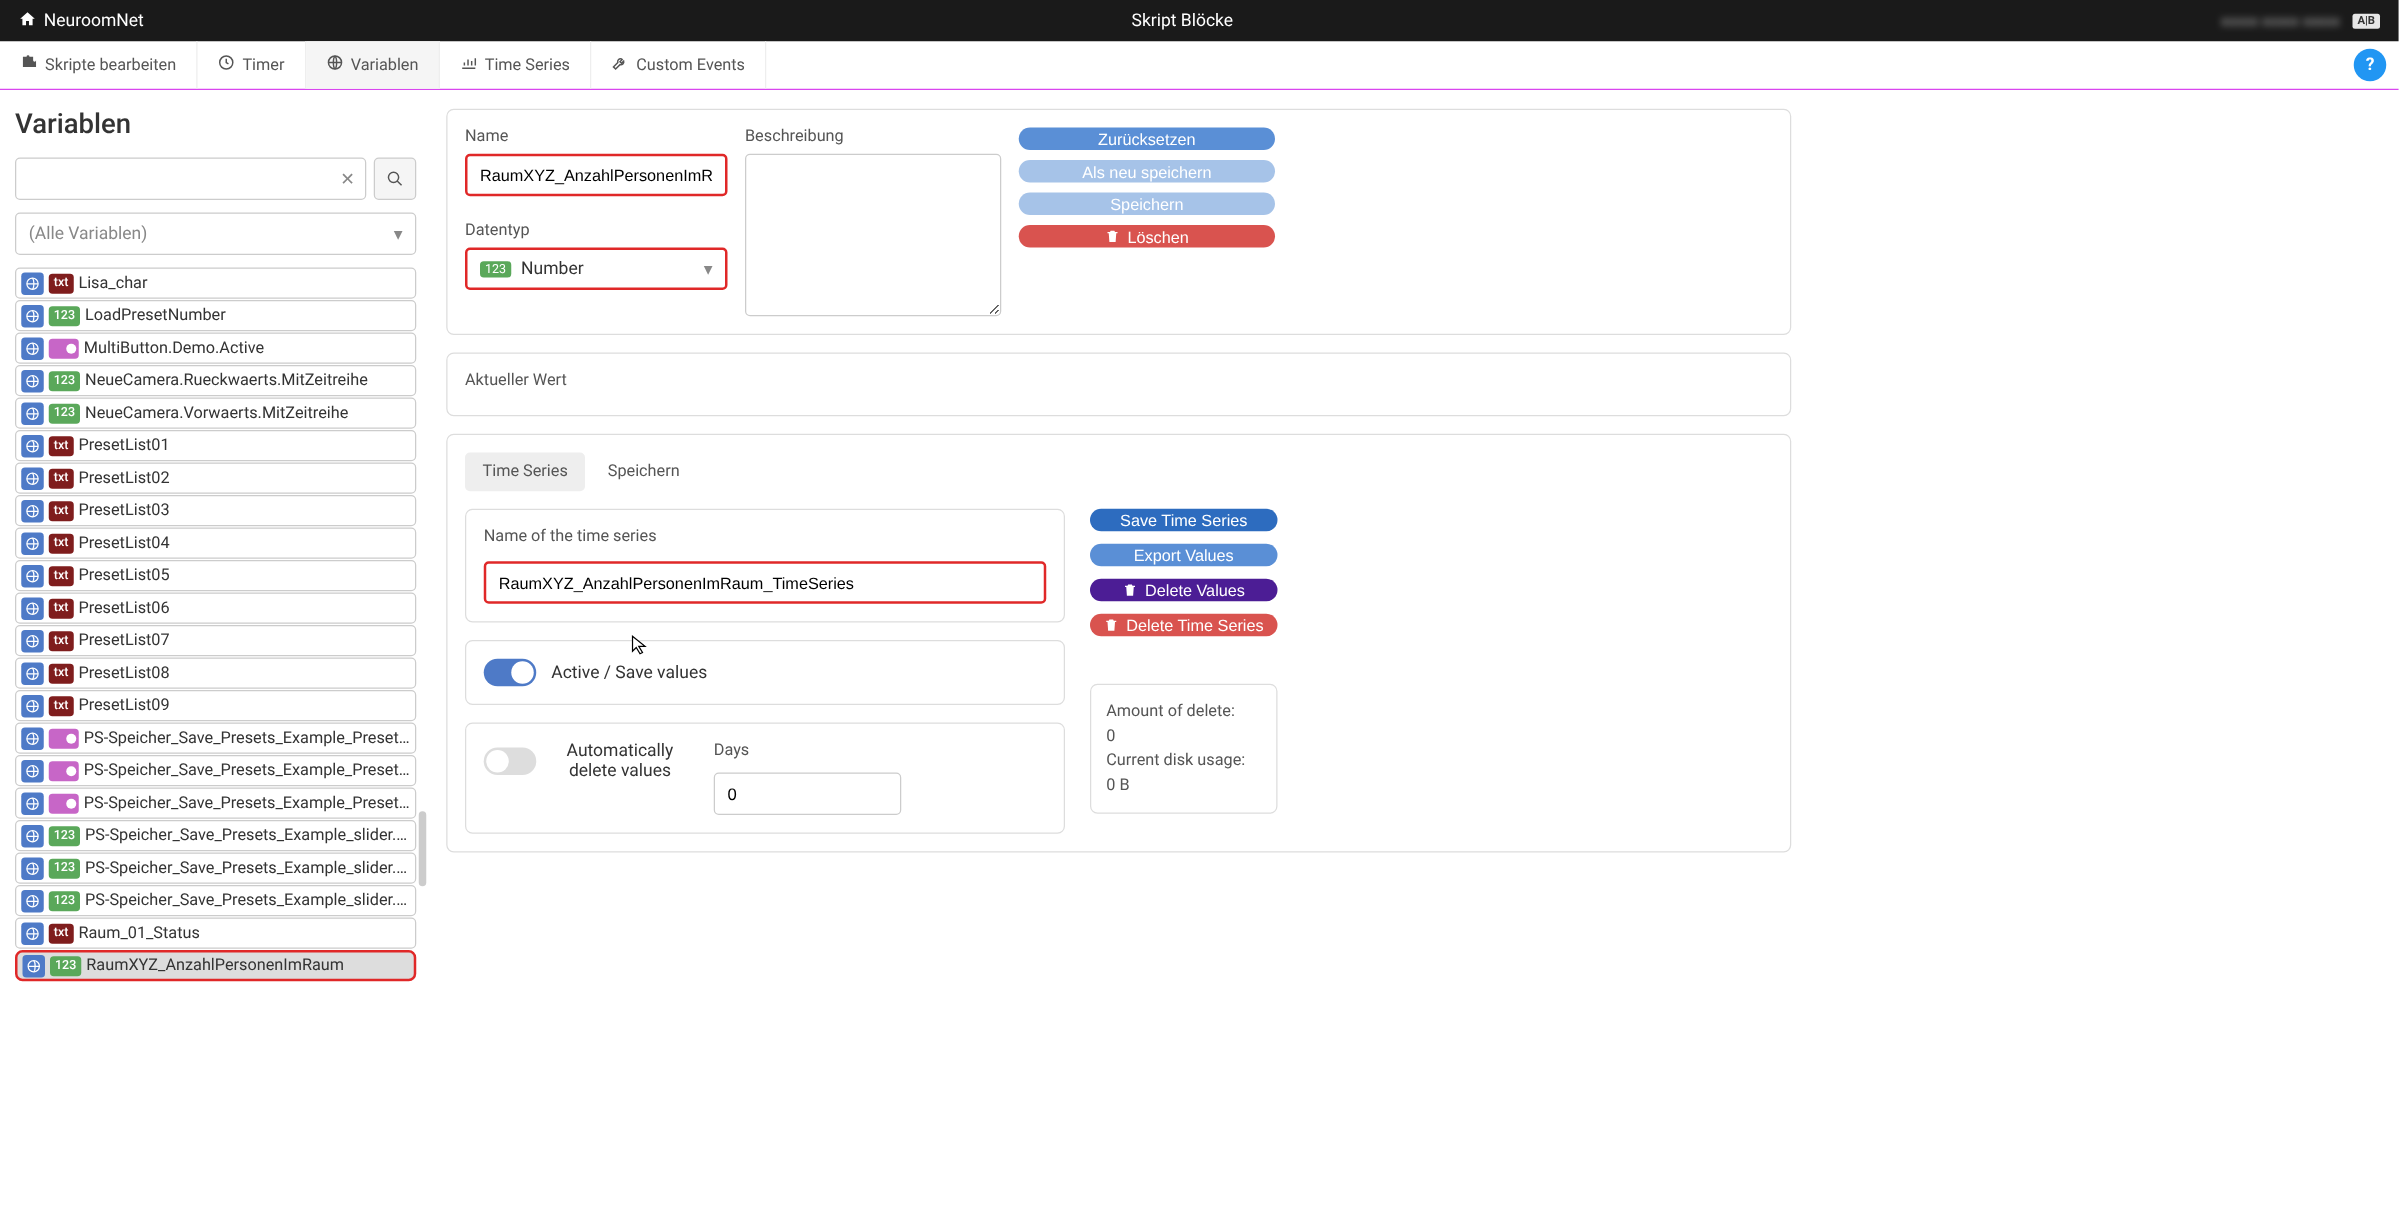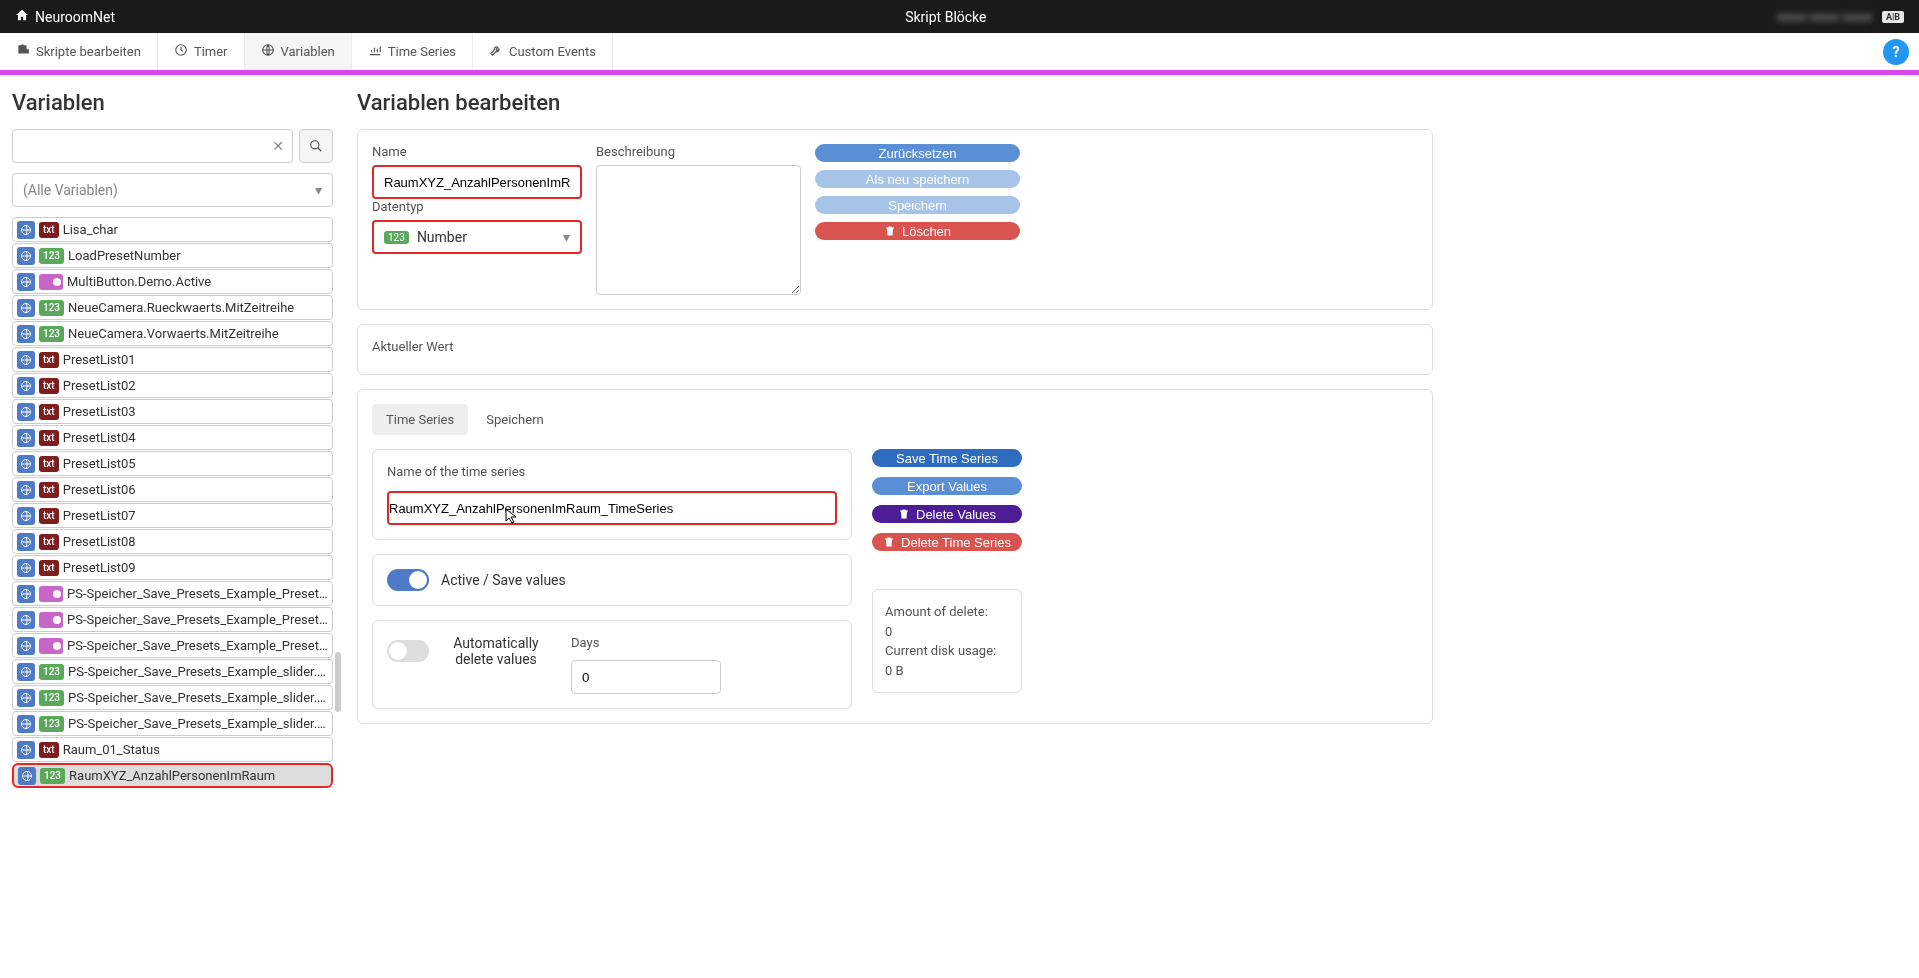--- a/index.html
+++ b/index.html
@@ -5,21 +5,21 @@
 * { box-sizing: border-box; margin: 0; padding: 0; }
 body { font-family: -apple-system, BlinkMacSystemFont, "Segoe UI", Roboto, Arial, sans-serif; font-size: 14px; color: #333; background: #fff; }
 
 .topbar { background: #1a1a1a; color: #fff; height: 33px; display: flex; align-items: center; padding: 0 15px; }
 .topbar .brand { display: flex; align-items: center; gap: 6px; font-size: 14px; }
 .topbar .center { flex: 1; text-align: center; font-size: 14px; }
 .topbar .right { display: flex; align-items: center; gap: 10px; }
 .topbar .blur { filter: blur(3px); opacity: 0.6; font-size: 12px; }
 .topbar .badge { background: #e6e6e6; color: #333; font-size: 9px; padding: 1px 4px; border-radius: 2px; font-weight: bold; }
 
-.tabbar { display: flex; border-bottom: 5px solid #d946ef; align-items: center; }
+.tabbar { display: flex; border-bottom: 1px solid #d946ef; align-items: center; }
 .tabbar .tab { padding: 10px 16px; display: flex; align-items: center; gap: 6px; color: #555; cursor: pointer; font-size: 13px; border-right: 1px solid #eee; }
 .tabbar .tab.active { background: #f5f5f5; }
 .tabbar .spacer { flex: 1; }
 .tabbar .help { width: 26px; height: 26px; border-radius: 50%; background: #2196f3; color: #fff; display: flex; align-items: center; justify-content: center; font-weight: bold; margin-right: 10px; cursor: pointer; }
 
 .main { display: flex; }
 .left-col { width: 345px; padding: 15px 12px 10px 12px; }
 .right-col { flex: 1; padding: 15px 12px; max-width: 1100px; }
 
 h2 { font-size: 22px; font-weight: 500; margin-bottom: 14px; color: #333; }
@@ -69,21 +69,21 @@
 .edit-icon { color: #888; cursor: pointer; }
 
 .inner-tabs { display: flex; gap: 4px; margin-bottom: 14px; }
 .inner-tab { padding: 8px 14px; border-radius: 4px; cursor: pointer; font-size: 13px; color: #555; }
 .inner-tab.active { background: #eee; }
 
 .ts-row { display: flex; gap: 20px; }
 .ts-left { flex: 1; max-width: 480px; display: flex; flex-direction: column; gap: 14px; }
 .ts-right { width: 150px; display: flex; flex-direction: column; gap: 10px; }
 .ts-panel { border: 1px solid #ddd; border-radius: 6px; padding: 14px; }
-.ts-input { width: 100%; height: 34px; border: 1px solid #ccc; border-radius: 4px; padding: 0 0; font-size: 13px; }
+.ts-input { width: 100%; height: 34px; border: 1px solid #ccc; border-radius: 4px; padding: 0 10px; font-size: 13px; }
 .ts-input.hl { border: 2px solid #e02828; }
 
 .toggle-row { display: flex; align-items: center; gap: 12px; text-align: center; }
 .toggle { width: 42px; height: 22px; border-radius: 11px; position: relative; cursor: pointer; }
 .toggle.on { background: #4e7ac7; }
 .toggle.off { background: #ddd; }
 .toggle .knob { width: 18px; height: 18px; background: #fff; border-radius: 50%; position: absolute; top: 2px; }
 .toggle.on .knob { right: 2px; }
 .toggle.off .knob { left: 2px; }
 
@@ -392,28 +392,27 @@
               <path d="M3 12h18M12 3c3 3 3 15 0 18"></path>
             </svg>
           </span>
     <span class="var-type num">123</span>
     <span class="var-name">RaumXYZ_AnzahlPersonenImRaum</span>
         </div>
       </div>
   </div>
 
   <div class="right-col">
-    <h2>Variablen bearbeiten</h2>
 
     <div class="panel">
       <div class="panel-row">
         <div class="field-col" style="width:210px">
           <div class="field-label">Name</div>
           <input class="text-input hl" value="RaumXYZ_AnzahlPersonenImRaum" style="">
-          <div class="field-label" style="margin-top:0">Datentyp</div>
+          <div class="field-label" style="margin-top:20px">Datentyp</div>
           <div class="select-wrap hl">
             <span class="type-badge">123</span>
             <span>Number</span>
             <span class="caret">▾</span>
           </div>
         </div>
         <div class="field-col">
           <div class="field-label">Beschreibung</div>
           <textarea class="textarea" style=""></textarea>
         </div>

